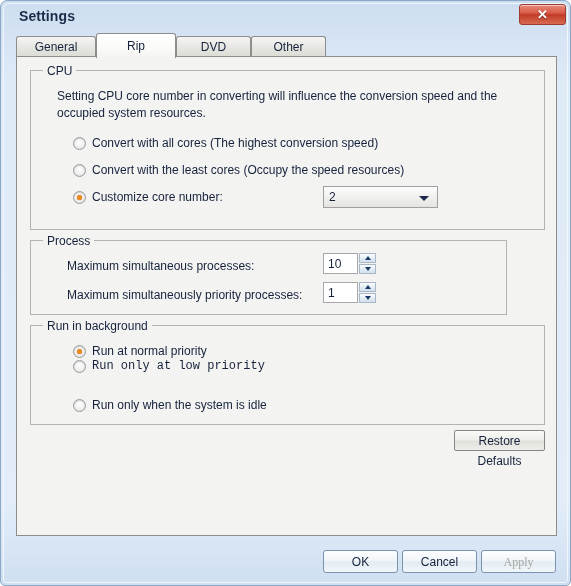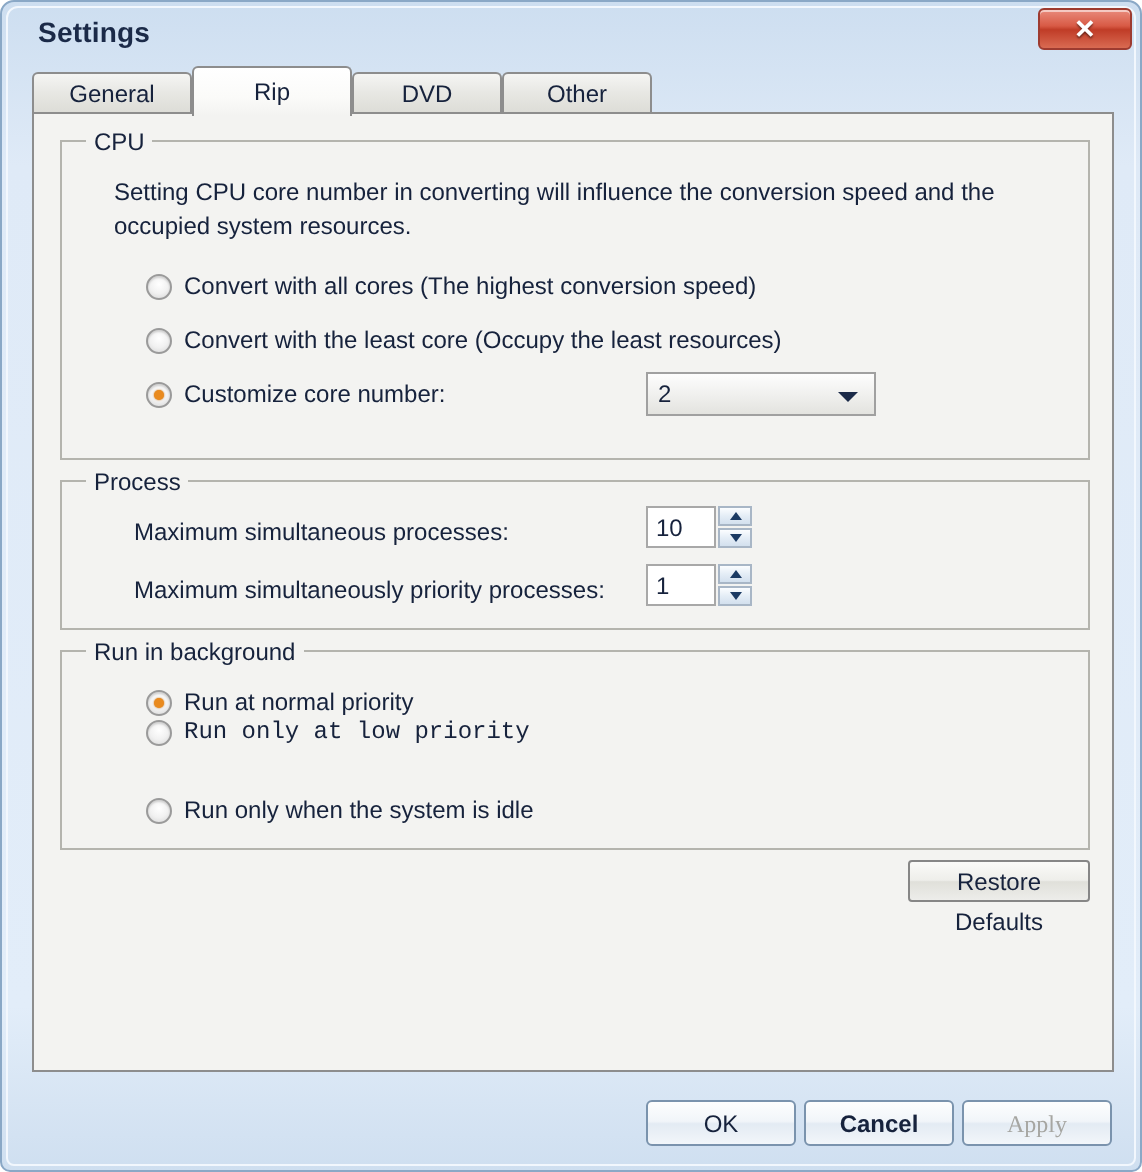--- a/index.html
+++ b/index.html
@@ -292,35 +292,35 @@
       <div class="group-label">CPU</div>
       <div class="desc" style="left:26px; top:17px; width:470px;">Setting CPU core number in converting will influence the conversion speed and the occupied system resources.</div>
 
       <div class="radio-row" style="left:42px; top:65px;">
         <span class="radio"></span>
         <span class="radio-label">Convert with all cores (The highest conversion speed)</span>
       </div>
 
       <div class="radio-row" style="left:42px; top:92px;">
         <span class="radio"></span>
-        <span class="radio-label">Convert with the least core (Occupy the least resources)</span>
+        <span class="radio-label">Convert with the least cores (Occupy the speed resources)</span>
       </div>
 
       <div class="radio-row" style="left:42px; top:119px;">
         <span class="radio checked"></span>
         <span class="radio-label">Customize core number:</span>
       </div>
 
       <div class="combo" style="left:292px; top:115px; width:115px; height:22px;">
         <span class="combo-value">2</span>
         <span class="combo-arrow"></span>
       </div>
     </div>
 
-    <div class="group" style="left:13px; top:183px; width:515px; height:75px;">
+    <div class="group" style="left:13px; top:183px; width:477px; height:75px;">
       <div class="group-label">Process</div>
 
       <div class="desc" style="left:36px; top:17px;">Maximum simultaneous processes:</div>
       <div class="spin-wrap" style="left:292px; top:12px;">
         <div class="spin-field">
           <span class="spin-value">10</span>
         </div>
         <div class="spin-btns">
           <div class="spin-btn up">
               <span class="tri"></span>
@@ -363,15 +363,15 @@
       <div class="radio-row" style="left:42px; top:72px;">
         <span class="radio"></span>
         <span class="radio-label">Run only when the system is idle</span>
       </div>
     </div>
 
     <div class="btn" style="left:437px; top:373px; width:91px; height:21px; line-height:20px;">Restore Defaults</div>
   </div>
 
   <div class="btn main" style="left:322px; top:549px; width:75px; height:23px; line-height:22px;">OK</div>
-  <div class="btn main" style="left:401px; top:549px; width:75px; height:23px; line-height:22px;font-weight:bold;">Cancel</div>
+  <div class="btn main" style="left:401px; top:549px; width:75px; height:23px; line-height:22px;">Cancel</div>
   <div class="btn main disabled" style="left:480px; top:549px; width:75px; height:23px; line-height:22px;font-family:Liberation Serif, serif;">Apply</div>
 </div>
 
 </body></html>

